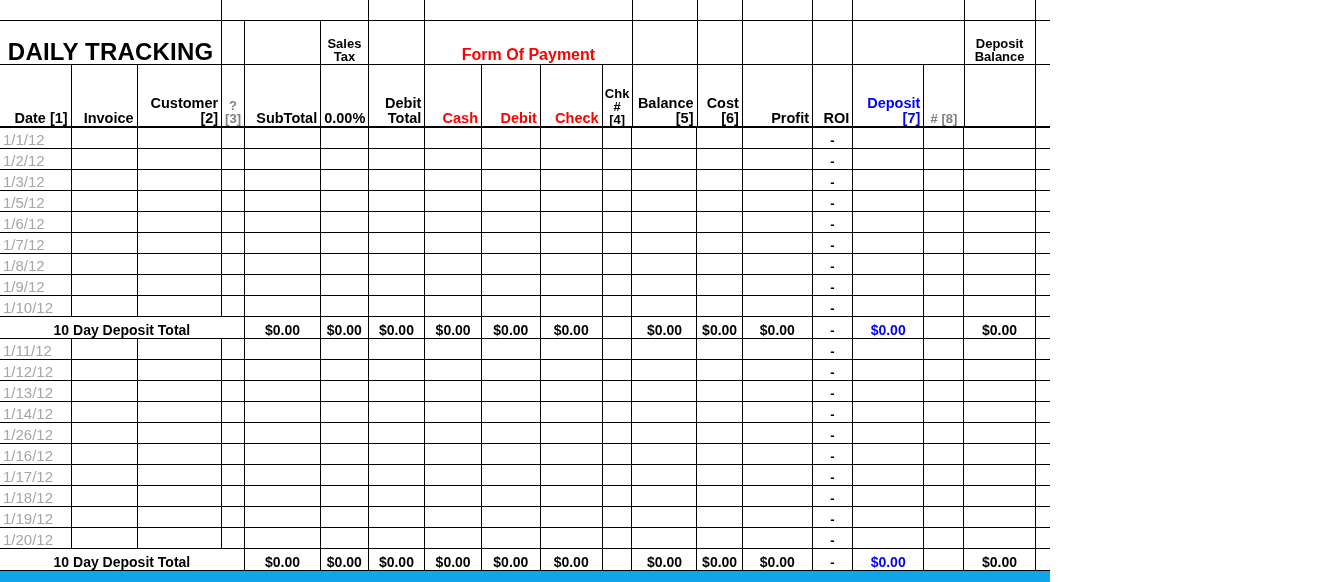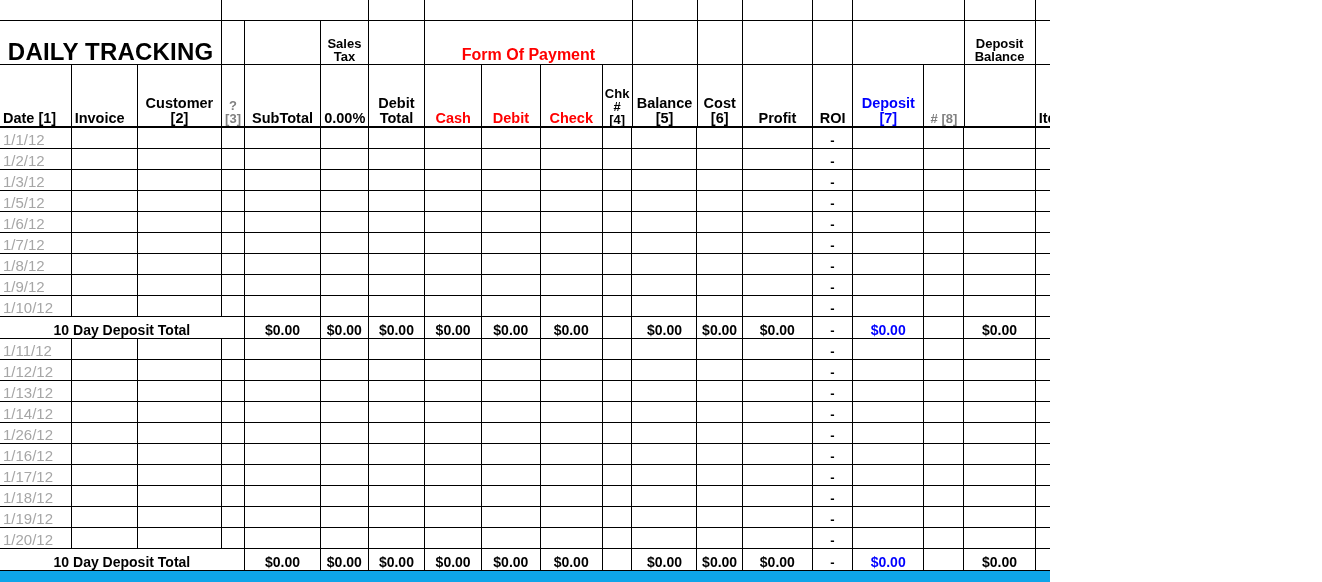--- a/index.html
+++ b/index.html
@@ -52,21 +52,21 @@
   .t-blue{color:#0000ff;}
   .t-white{color:#ffffff;text-decoration:underline;}
   .t-gray{color:#a6a6a6;}
   .t-dkgray{color:#808080;}
 
   
   .title-daily{font-size:24px;font-weight:bold;letter-spacing:.2px;}
   .title-blank{font-size:16px;font-weight:bold;}
   .title-bank{font-size:15px;font-weight:bold;}
   .title-fop{font-size:16px;font-weight:bold;}
-  .hdr{font-size:14.5px;font-weight:bold;}
+  .hdr{font-size:14.5px;font-weight:bold;text-align:right;}
   .hdr-sm{font-size:13px;font-weight:bold;}
   .datecell{font-size:15px;}
   .money{font-size:14px;font-weight:bold;}
   .totlabel{font-size:14px;font-weight:bold;}
   .dash{font-size:13px;font-weight:bold;}
   .qmark{font-size:13px;font-weight:bold;}
 
   .two-line{line-height:1.0;}
 </style>
 </head>

